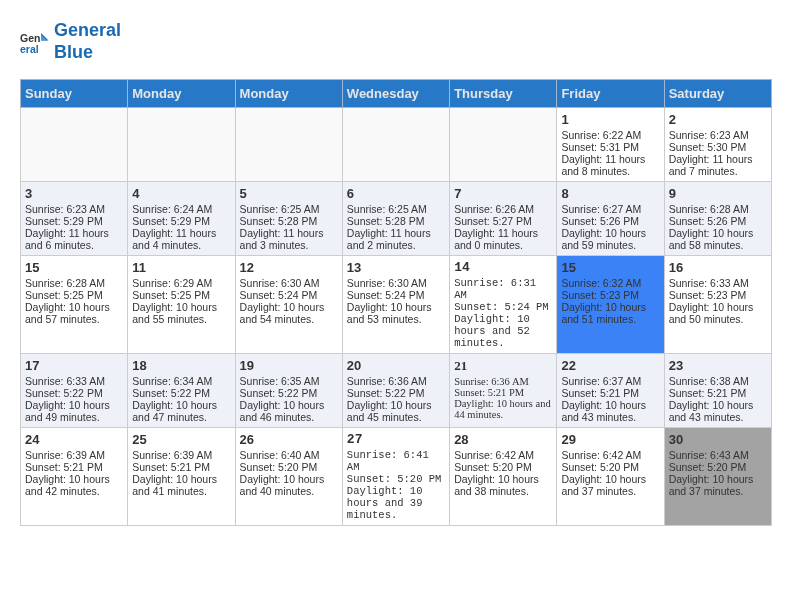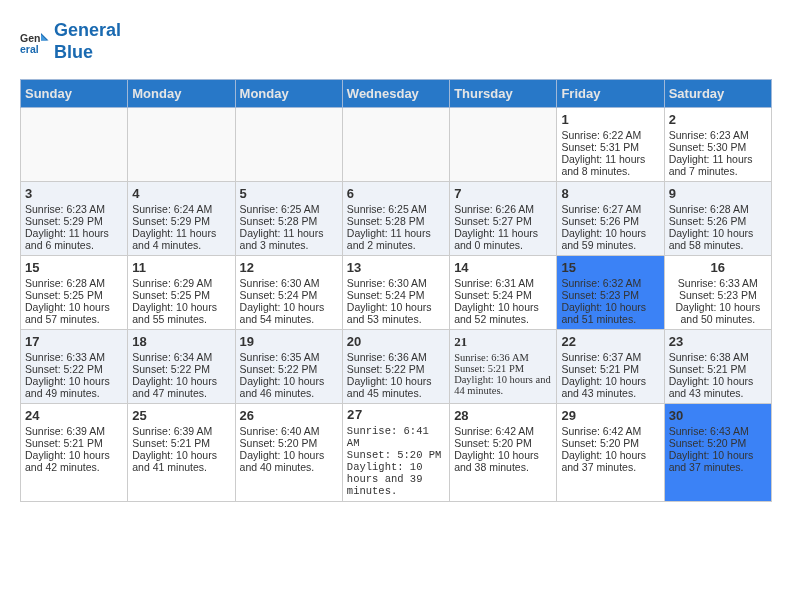--- a/index.html
+++ b/index.html
@@ -140,33 +140,33 @@
             <div>Sunrise: 6:30 AM</div>
             <div>Sunset: 5:24 PM</div>
             <div>Daylight: 10 hours and 54 minutes.</div>
           </td>
           <td style="background: rgb(255, 255, 255); margin-top: 32px;">
             <span class="day-num">13</span>
             <div>Sunrise: 6:30 AM</div>
             <div>Sunset: 5:24 PM</div>
             <div>Daylight: 10 hours and 53 minutes.</div>
           </td>
-          <td style="background: rgb(255, 255, 255);">
+          <td style="background: rgb(255, 255, 255); font-family: Liberation Mono, monospace;">
             <span class="day-num">14</span>
             <div>Sunrise: 6:31 AM</div>
             <div>Sunset: 5:24 PM</div>
             <div>Daylight: 10 hours and 52 minutes.</div>
           </td>
           <td style="background: #3b82f6;">
             <span class="day-num">15</span>
             <div>Sunrise: 6:32 AM</div>
             <div>Sunset: 5:23 PM</div>
             <div>Daylight: 10 hours and 51 minutes.</div>
           </td>
-          <td style="background: rgb(255, 255, 255); text-align: center;">
+          <td style="background: rgb(255, 255, 255);">
             <span class="day-num">16</span>
             <div>Sunrise: 6:33 AM</div>
             <div>Sunset: 5:23 PM</div>
             <div>Daylight: 10 hours and 50 minutes.</div>
           </td>
         </tr>
         <tr>
           <td style="background: rgb(238, 242, 248);">
             <span class="day-num">17</span>
             <div>Sunrise: 6:33 AM</div>
@@ -240,21 +240,21 @@
             <div>Sunrise: 6:42 AM</div>
             <div>Sunset: 5:20 PM</div>
             <div>Daylight: 10 hours and 38 minutes.</div>
           </td>
           <td style="background: rgb(255, 255, 255);">
             <span class="day-num">29</span>
             <div>Sunrise: 6:42 AM</div>
             <div>Sunset: 5:20 PM</div>
             <div>Daylight: 10 hours and 37 minutes.</div>
           </td>
-          <td style="background: #3b82f6;">
+          <td style="background: #a3a3a3;">
             <span class="day-num">30</span>
             <div>Sunrise: 6:43 AM</div>
             <div>Sunset: 5:20 PM</div>
             <div>Daylight: 10 hours and 37 minutes.</div>
           </td>
         </tr>
       </tbody>
   </table>
 </div>
 

